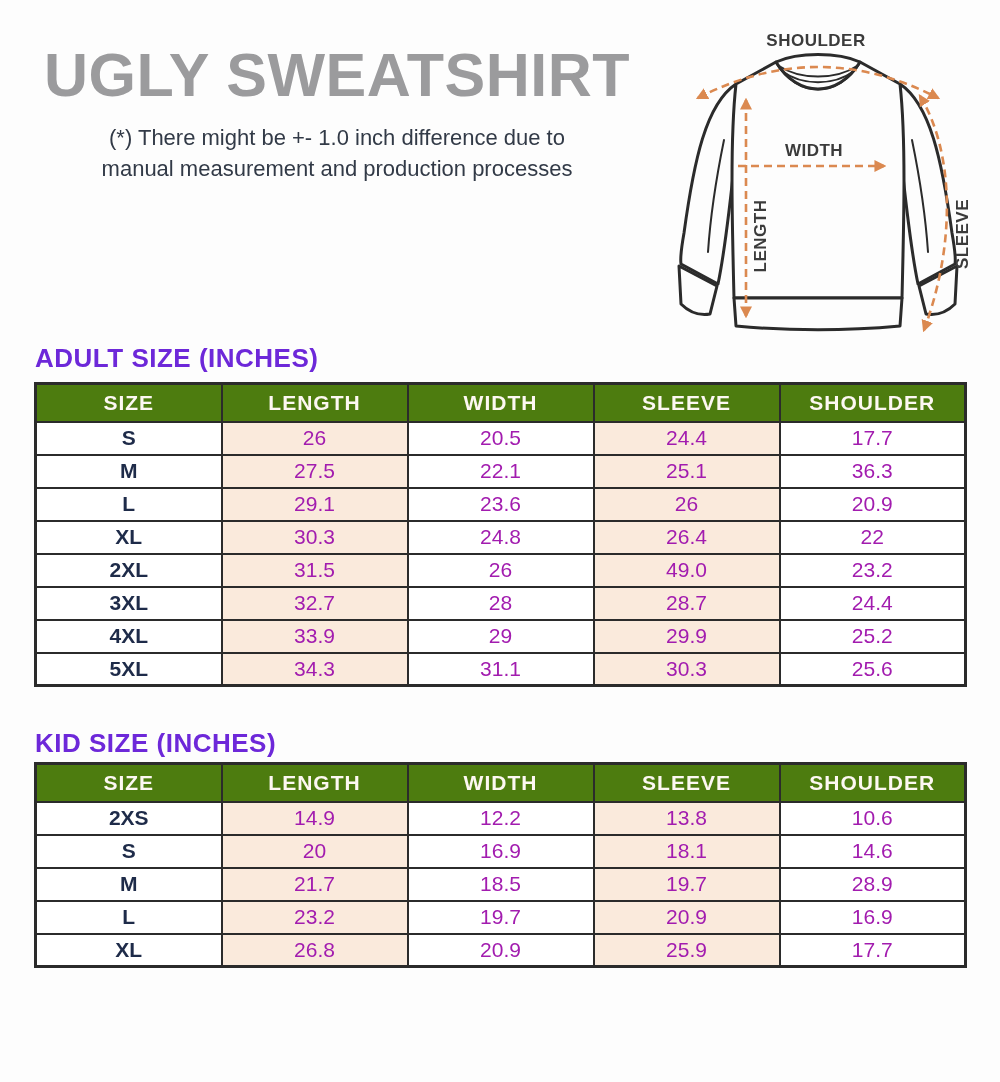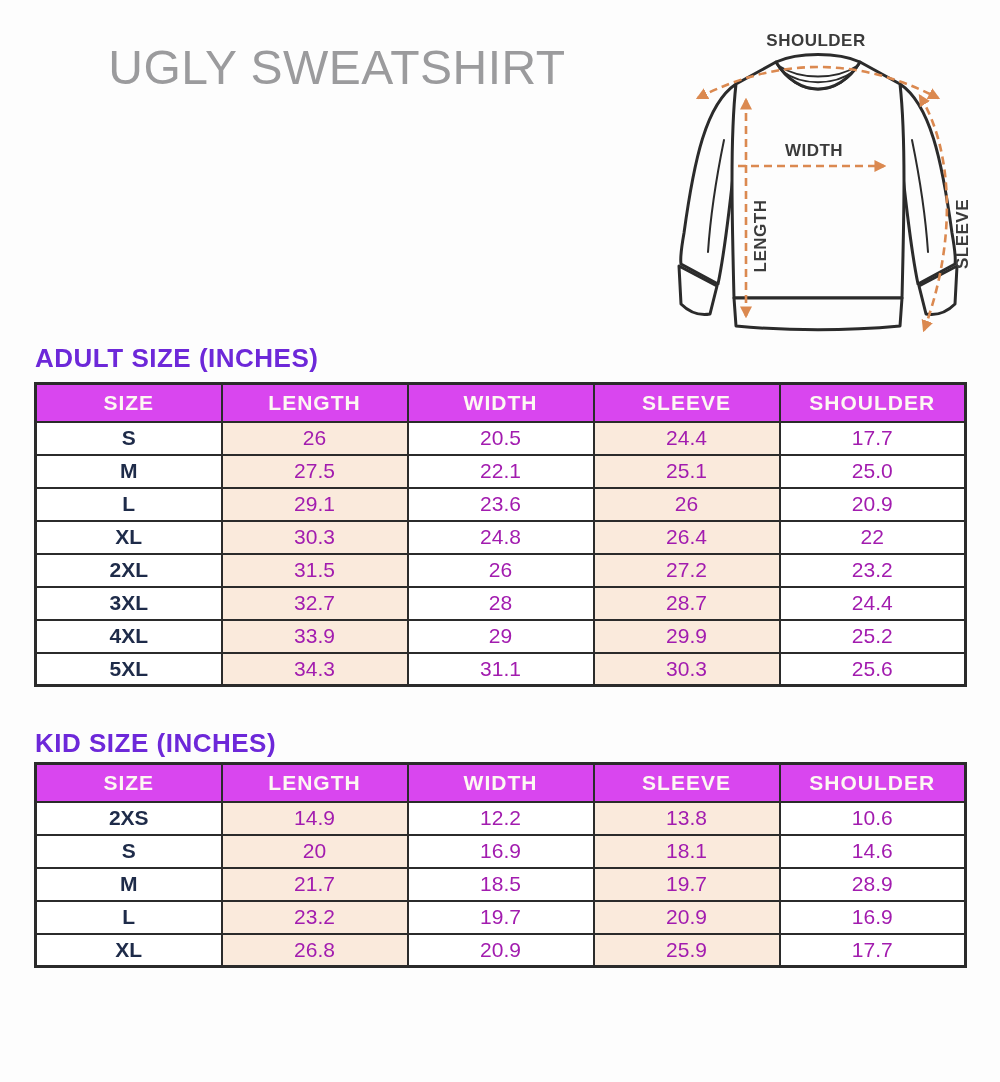--- a/index.html
+++ b/index.html
@@ -9,21 +9,21 @@
     width:1000px; height:1082px;
     background:#fdfdfd;
     font-family:"Liberation Sans", sans-serif;
     overflow:hidden;
   }
   .title-block {
     position:absolute; left:12px; top:42px; width:650px;
     text-align:center;
   }
   .title-line {
-    font-size:48px; font-weight:400; line-height:1.1;
+    font-size:61px; font-weight:700; line-height:1.1;
     color:#9b9b9d; letter-spacing:0.5px;
   }
   .disclaimer {
     margin-top:14px; font-size:22px; line-height:1.4;
     color:#323a47; font-weight:400;
   }
   .diagram-svg { position:absolute; left:648px; top:8px; }
   .section-heading {
     position:absolute; left:35px;
     font-size:26px; font-weight:800; color:#6d28d9; letter-spacing:0.5px;
@@ -34,40 +34,44 @@
     position:absolute; left:34px; width:933px;
     border-collapse:collapse; table-layout:fixed;
     border:3px solid #2b2b2b;
   }
   #adult-table { top:382px; }
   #kid-table { top:762px; }
   .size-table th, .size-table td {
     border:2px solid #2b2b2b; text-align:center; vertical-align:middle;
   }
   .size-table th {
-    background:#d946ef; color:#fdf8f2;
+    background:#4d7c0f; color:#fdf8f2;
     font-size:21px; font-weight:700; letter-spacing:1px;
     height:38px;
   }
   .size-table td { height:33px; font-size:21px; background:#ffffff; }
   .size-table td.size { font-weight:700; color:#1e2b49; }
   .size-table td.num { color:#a21caf; font-weight:500; }
   .size-table td.peach { background:#faeadc; }
   .dline { fill:none; stroke:#db8950; stroke-width:2.6; stroke-dasharray:8 5; }
   .garment { fill:#fdfdfd; stroke:#2b2b2b; stroke-width:3; stroke-linejoin:round; stroke-linecap:round; }
   .garment-thin { fill:none; stroke:#2b2b2b; stroke-width:2; stroke-linecap:round; }
   .diagram-label { font-size:17px; font-weight:700; fill:#3b3b3b; letter-spacing:0.5px; }
 </style>
 </head>
 <body>
 
 <div class="page">
 
   <header class="title-block">
     <div class="title-line">UGLY SWEATSHIRT</div>
+    <p class="disclaimer">
+      <span>(*) There might be +- 1.0 inch difference due to</span><br>
+      <span>manual measurement and production processes</span>
+    </p>
   </header>
 
   <svg class="diagram-svg" width="352" height="340" viewBox="0 0 352 340">
     <defs>
       <marker id="arw" viewBox="0 0 10 10" refX="8" refY="5" markerWidth="4.6" markerHeight="4.6" orient="auto-start-reverse">
         <path d="M0,0 L10,5 L0,10 Z" fill="#db8950"></path>
       </marker>
     </defs>
 
     <path class="garment" d="M 88,76 C 58,96 46,152 36,225 C 33,242 32,250 33,256 L 70,276 C 78,238 83,188 88,140 Z"></path>
@@ -115,41 +119,41 @@
           <td class="num peach">26</td>
           <td class="num">20.5</td>
           <td class="num peach">24.4</td>
           <td class="num">17.7</td>
         </tr>
         <tr>
           <td class="size">M</td>
           <td class="num peach">27.5</td>
           <td class="num">22.1</td>
           <td class="num peach">25.1</td>
-          <td class="num">25.0</td>
+          <td class="num">36.3</td>
         </tr>
         <tr>
           <td class="size">L</td>
           <td class="num peach">29.1</td>
           <td class="num">23.6</td>
           <td class="num peach">26</td>
           <td class="num">20.9</td>
         </tr>
         <tr>
           <td class="size">XL</td>
           <td class="num peach">30.3</td>
           <td class="num">24.8</td>
           <td class="num peach">26.4</td>
           <td class="num">22</td>
         </tr>
         <tr>
           <td class="size">2XL</td>
           <td class="num peach">31.5</td>
           <td class="num">26</td>
-          <td class="num peach">27.2</td>
+          <td class="num peach">49.0</td>
           <td class="num">23.2</td>
         </tr>
         <tr>
           <td class="size">3XL</td>
           <td class="num peach">32.7</td>
           <td class="num">28</td>
           <td class="num peach">28.7</td>
           <td class="num">24.4</td>
         </tr>
         <tr>

